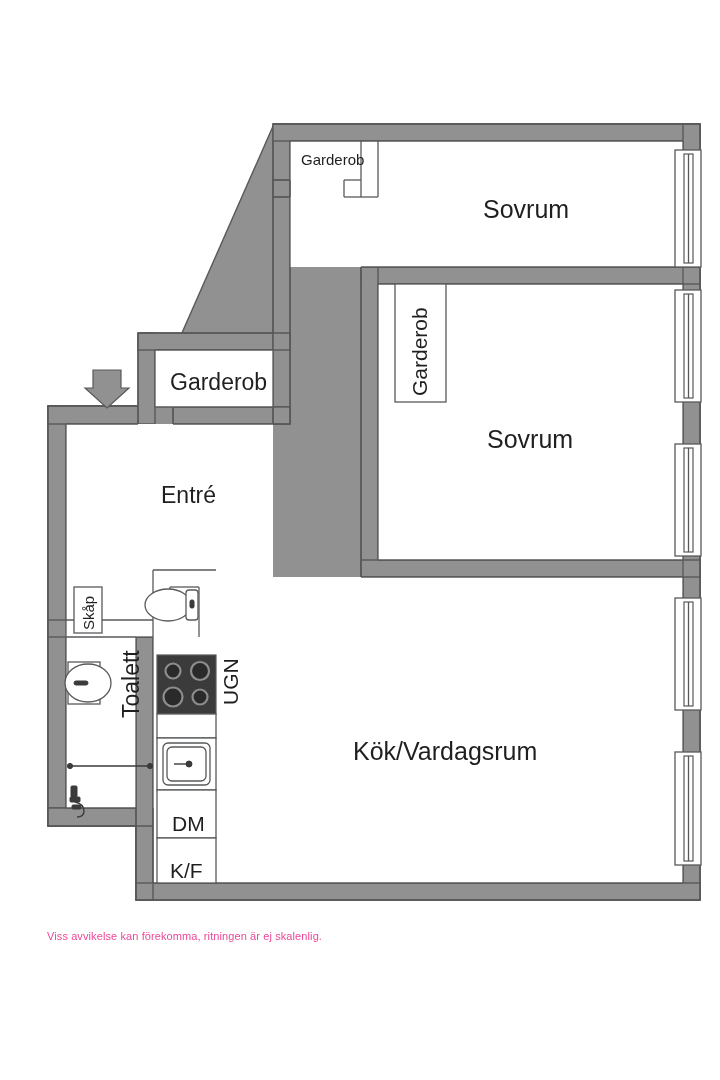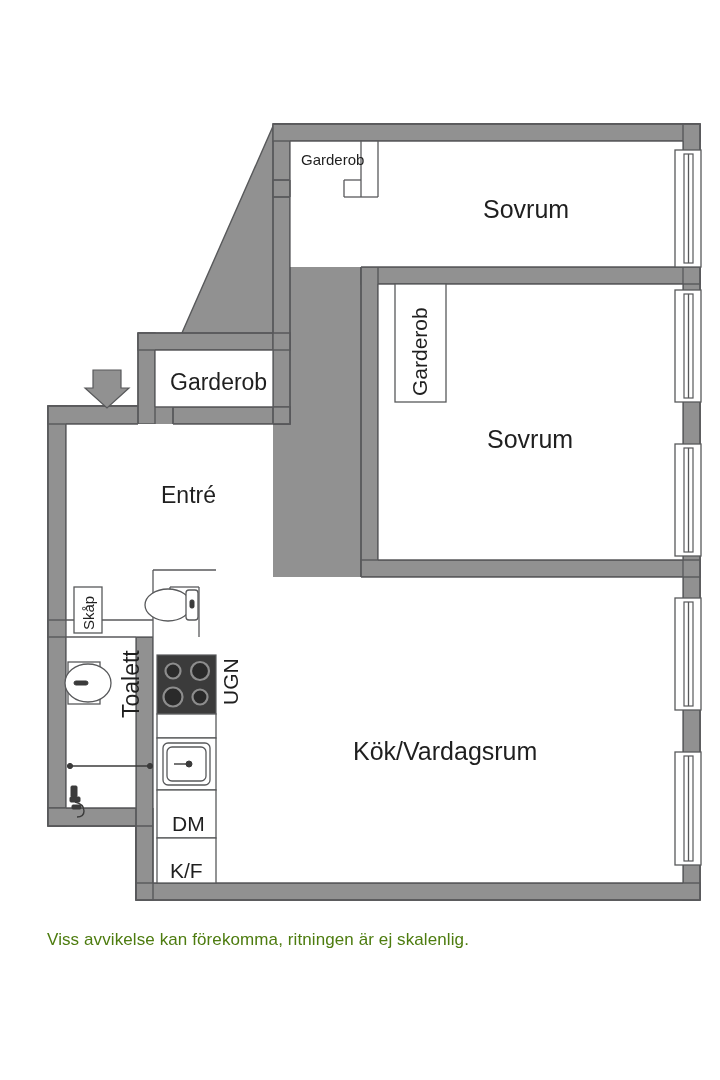--- a/index.html
+++ b/index.html
@@ -96,22 +96,22 @@
   .lbl-appliance {
     font-size: 21px;
   }
   .lbl-vert {
     font-size: 21px;
   }
   .footnote {
     position: absolute;
     left: 31px;
     top: 930px;
-    font-size: 17px;
-    color: #4d7c0f;
+    font-size: 11px;
+    color: #ec4899;
     font-family: "Liberation Sans", sans-serif;
     letter-spacing: 0.1px;
     white-space: nowrap;
   }
 </style>
 </head>
 <body>
 
 <div id="plan-root">
 

